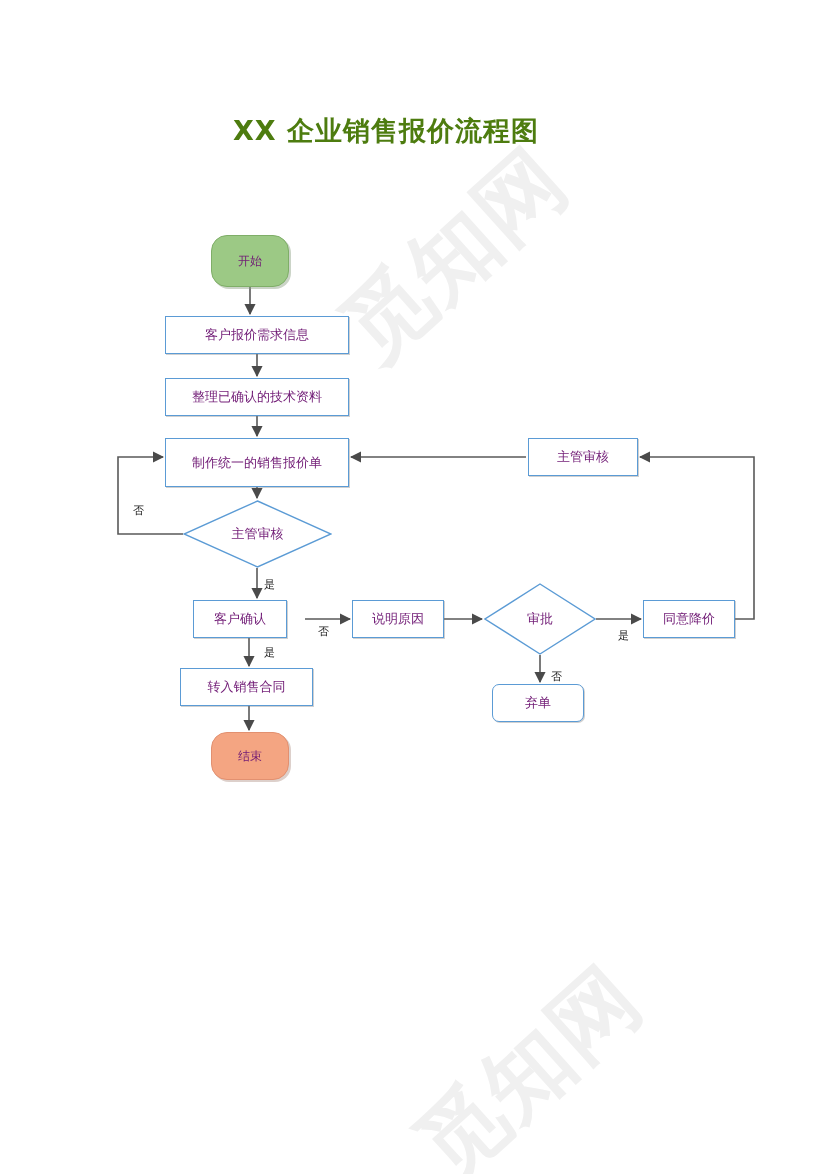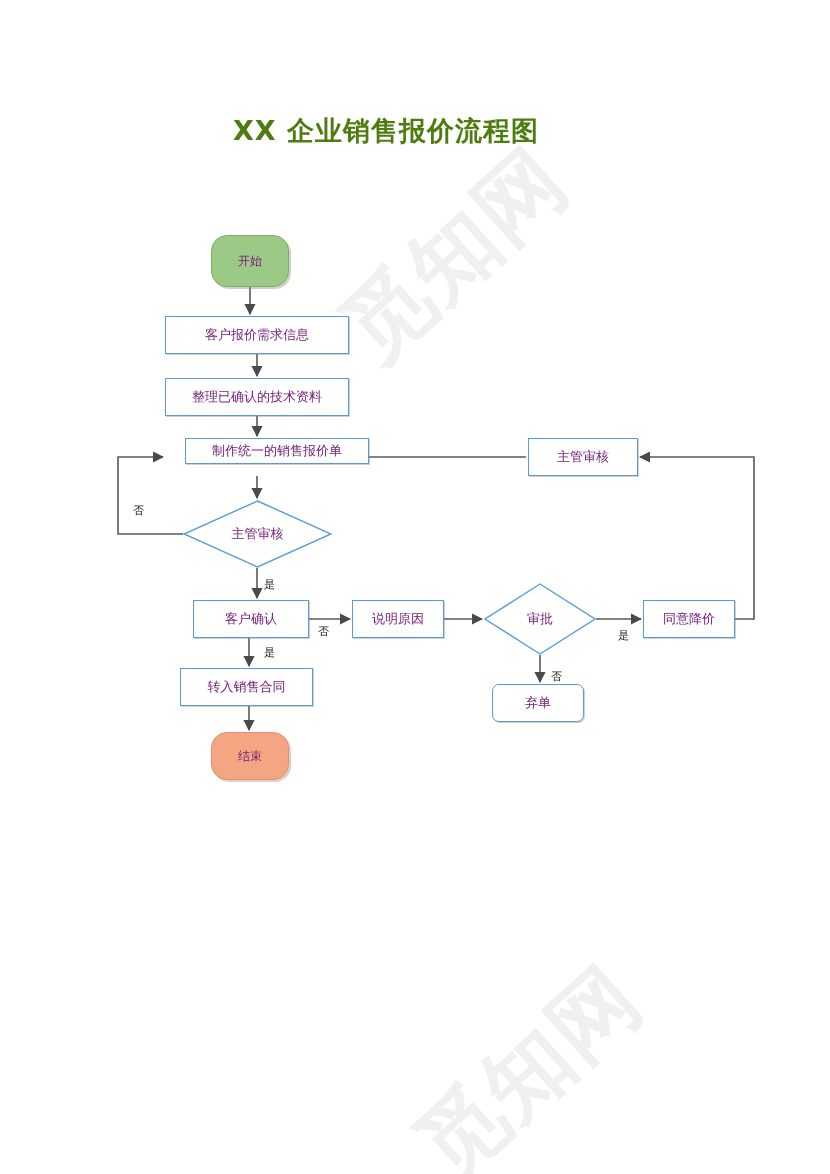--- a/index.html
+++ b/index.html
@@ -189,32 +189,32 @@
     </div>
 
     <div class="node process" style="left:165px; top:316px; width:184px; height:38px;">
       <span>客户报价需求信息</span>
     </div>
 
     <div class="node process" style="left:165px; top:378px; width:184px; height:38px;">
       <span>整理已确认的技术资料</span>
     </div>
 
-    <div class="node process" style="left:165px; top:438px; width:184px; height:26px;margin-left:20px;">
+    <div class="node process" style="left:165px; top:438px; width:184px; height:49px;">
       <span>制作统一的销售报价单</span>
     </div>
 
     <div class="node decision" style="left:183px; top:500px; width:149px; height:68px;">
       <svg class="diamond-shape" viewBox="0 0 149 68" preserveAspectRatio="none" xmlns="http://www.w3.org/2000/svg">
         <polygon points="74.5,1 148,34 74.5,67 1,34" fill="#ffffff" stroke="#5b9bd5" stroke-width="1.4"></polygon>
       </svg>
       <span class="diamond-label">主管审核</span>
     </div>
 
-    <div class="node process" style="left:193px; top:600px; width:116px; height:38px;">
+    <div class="node process" style="left:193px; top:600px; width:94px; height:38px;">
       <span>客户确认</span>
     </div>
 
     <div class="node process" style="left:180px; top:668px; width:133px; height:38px;">
       <span>转入销售合同</span>
     </div>
 
     <div class="node terminator-end" style="left:211px; top:732px; width:78px; height:48px;">
       <span>结束</span>
     </div>

